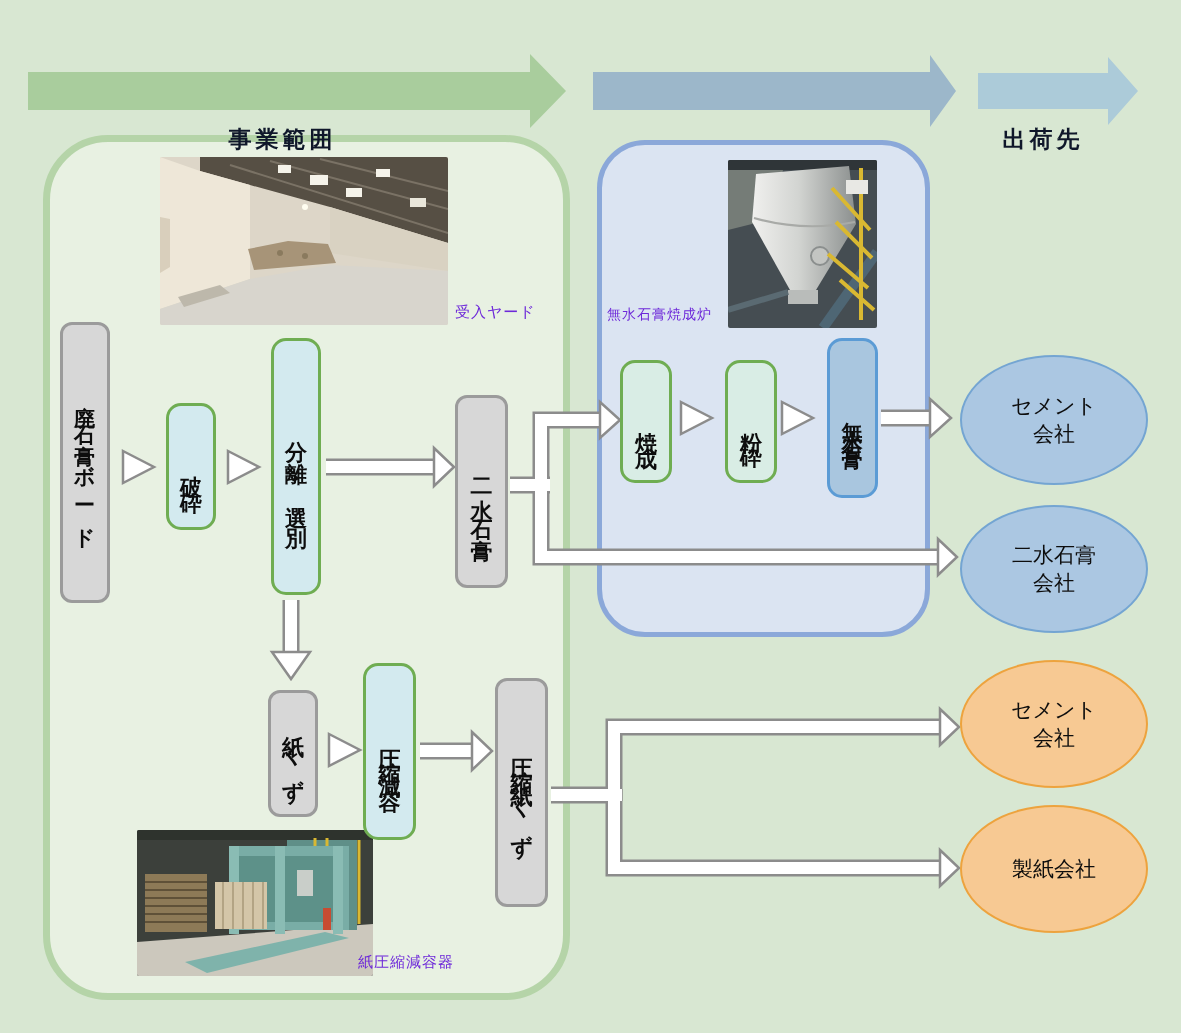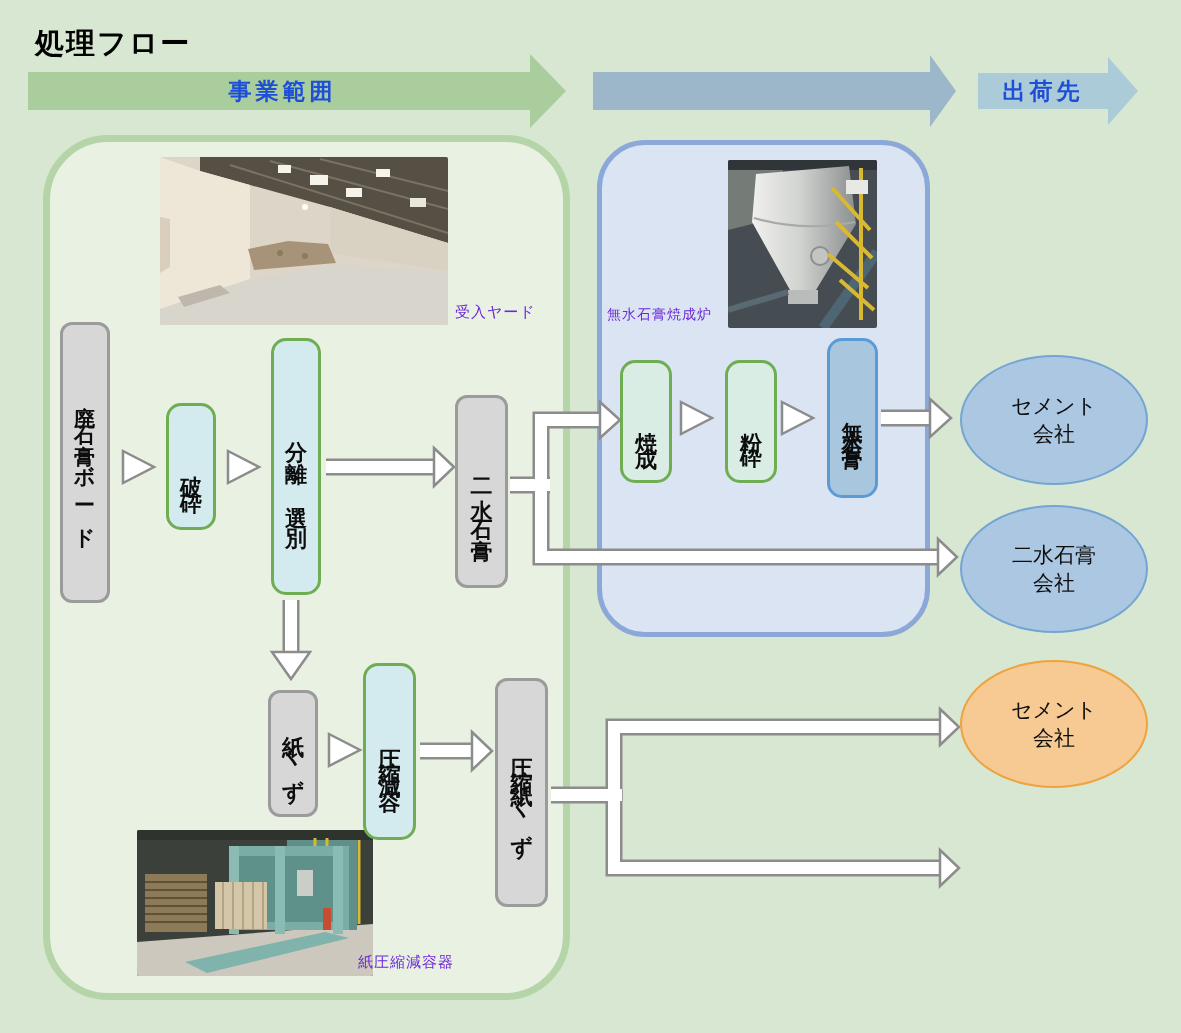--- a/index.html
+++ b/index.html
@@ -7,21 +7,21 @@
     position:relative; width:1181px; height:1033px;
     background:#d8e7d2; overflow:hidden;
     font-family:"Liberation Sans", sans-serif;
     color:#111;
   }
   .title {
     position:absolute; font-size:29px; font-weight:bold; letter-spacing:2px; color:#000;
   }
   .hlabel {
     position:absolute; font-size:23px; font-weight:bold; letter-spacing:4px;
-    text-align:center; color:#1d4ed8;
+    text-align:center; color:#0f172a;margin-top:48px;
   }
   .container { position:absolute; box-sizing:border-box; }
   .scope-box {
     background:#e8f1e2; border:7px solid #b5d4a8; border-radius:65px;
   }
   .mfg-box {
     background:#dbe4f2; border:5px solid #8ba8d9; border-radius:48px;
   }
   .photo { position:absolute; overflow:hidden; border-radius:2px; }
   .photo svg { display:block; }
@@ -194,21 +194,20 @@
       <path class="rg" d="M614 801 V727 H944"></path>
       <path class="rg" d="M614 789 V868 H944"></path>
       <path class="rw" d="M551 795 H622"></path>
       <path class="rw" d="M614 801 V727 H944"></path>
       <path class="rw" d="M614 789 V868 H944"></path>
       <polygon class="head" points="940,709 959,727 940,745"></polygon>
       <polygon class="head" points="940,850 959,868 940,886"></polygon>
     </g>
   </svg>
 
-  <div class="title" style="left:35px; top:24px;">処理フロー</div>
   <div class="hlabel" style="left:35px; top:72px; width:495px; height:38px; line-height:38px;">事業範囲</div>
   <div class="hlabel" style="left:978px; top:73px; width:130px; height:36px; line-height:36px;">出荷先</div>
 
   <div class="vbox graybox" style="left:60px; top:322px; width:50px; height:281px; font-size:21px; letter-spacing:20px; padding-top:20px;">廃石膏ボード</div>
 
   <div class="vbox procbox" style="left:166px; top:403px; width:50px; height:127px; letter-spacing:18px; padding-top:18px;">破砕</div>
 
   <div class="vbox procbox" style="left:271px; top:338px; width:50px; height:257px; letter-spacing:22px; padding-top:22px;">分離・選別</div>
 
   <div class="vbox graybox" style="left:455px; top:395px; width:53px; height:193px; letter-spacing:20px; padding-top:20px;">二水石膏</div>
@@ -230,14 +229,18 @@
     <div class="l">会社</div>
   </div>
   <div class="dest blue" style="left:960px; top:505px; width:188px; height:128px;">
     <div class="l">二水石膏</div>
     <div class="l">会社</div>
   </div>
   <div class="dest orange" style="left:960px; top:660px; width:188px; height:128px;">
     <div class="l">セメント</div>
     <div class="l">会社</div>
   </div>
+  <div class="dest orange" style="left:960px; top:805px; width:188px; height:128px;">
+    <div class="l">製紙会社</div>
+
+  </div>
 
 </div>
 
 </body></html>

